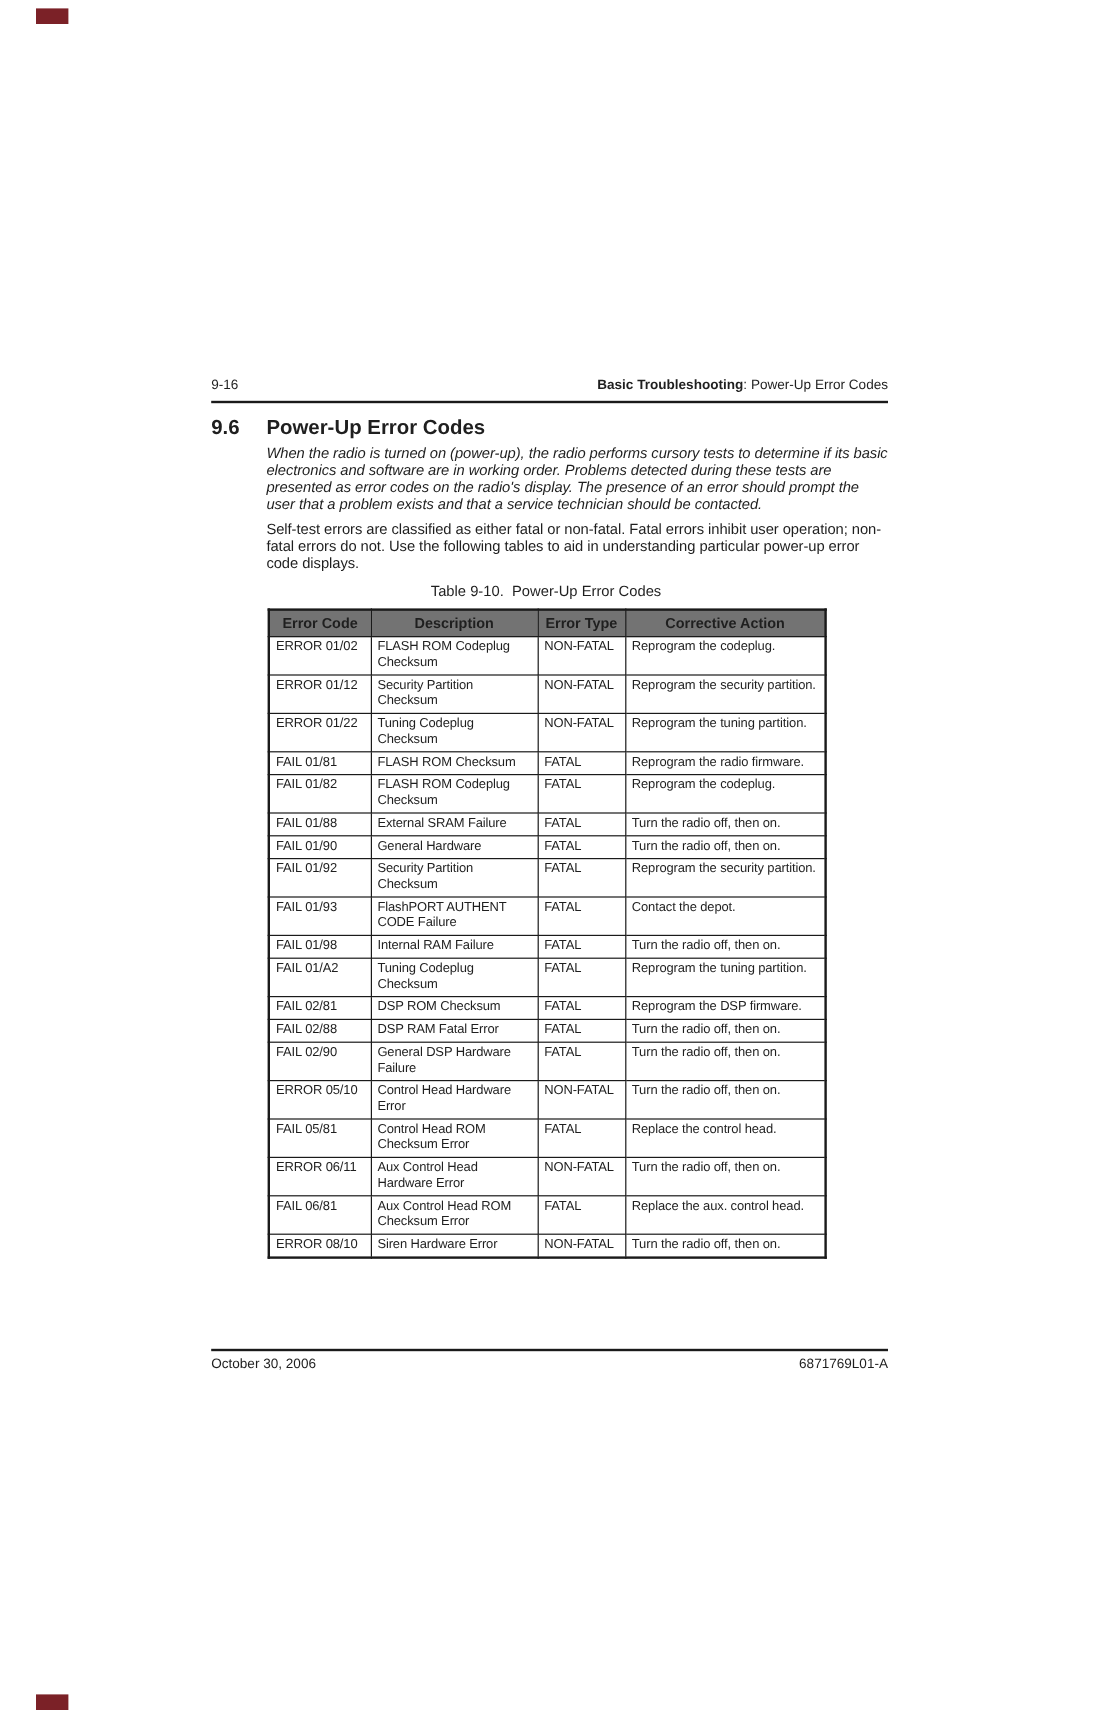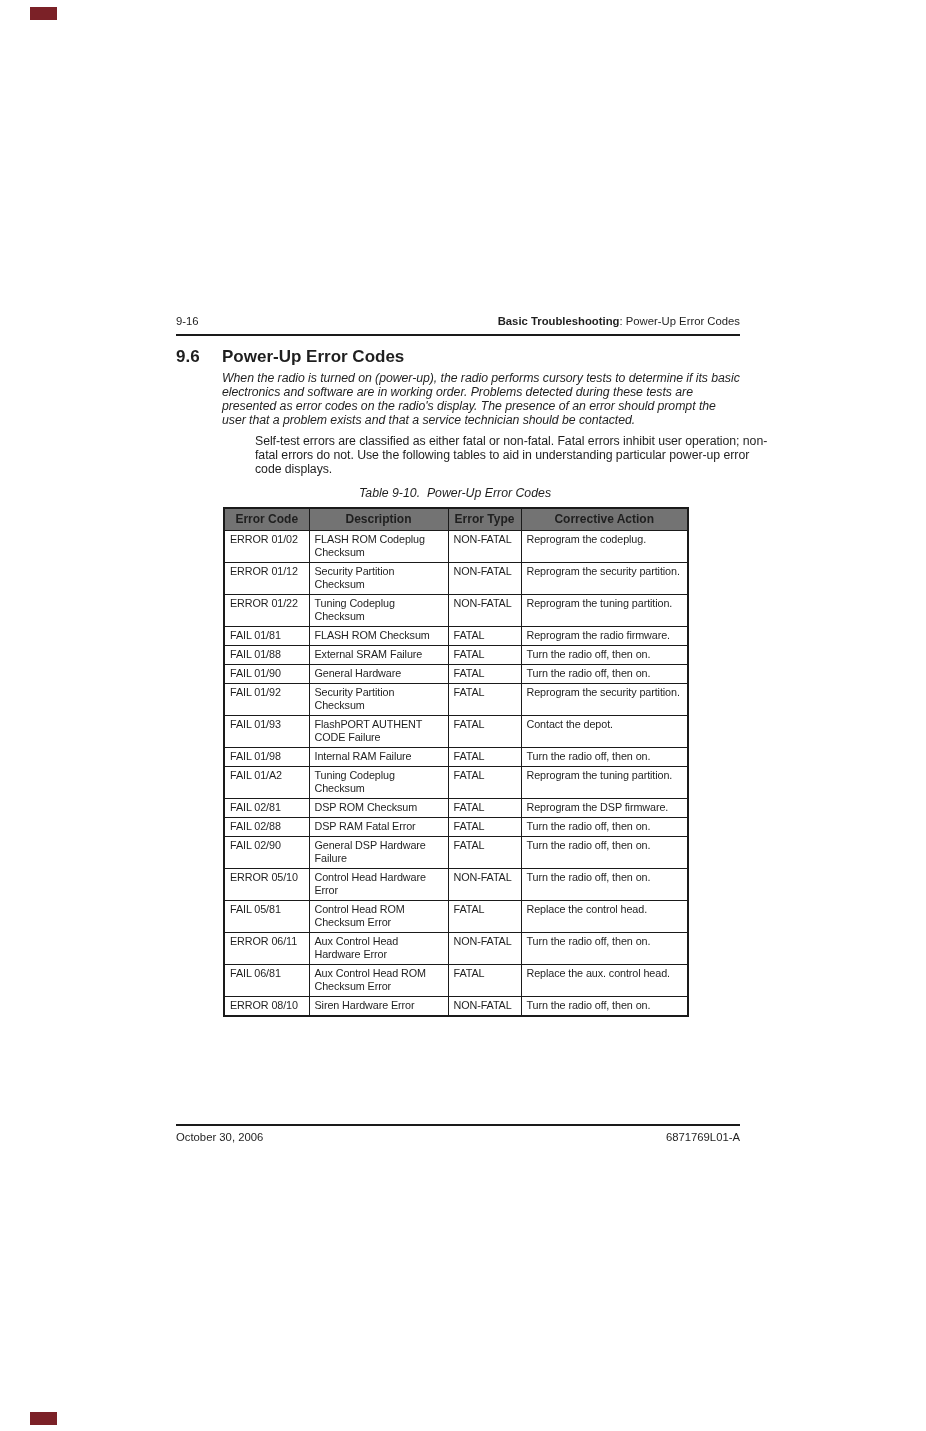--- a/index.html
+++ b/index.html
@@ -58,29 +58,28 @@
   .body-para {
     position: absolute;
     left: 222px;
     width: 518px;
     margin: 0;
     font-size: 12.3px;
     line-height: 14px;
     letter-spacing: -0.05px;
   }
   .p1 { top: 371px; font-style: italic; }
-  .p2 { top: 434px; margin-left: 33px; }
+  .p2 { top: 434px; }
 
   .table-caption {
     position: absolute;
     left: 223px;
     top: 486px;
     width: 464px;
     text-align: center;
-    font-style: italic;
     font-size: 12.3px;
   }
 
   table.error-table {
     position: absolute;
     left: 223px;
     top: 507px;
     width: 464px;
     border-collapse: collapse;
     table-layout: fixed;
@@ -182,20 +181,27 @@
           <td>NON-FATAL</td>
           <td>Reprogram the tuning partition.</td>
         </tr>
         <tr>
           <td>FAIL 01/81</td>
           <td>FLASH ROM Checksum</td>
           <td>FATAL</td>
           <td>Reprogram the radio firmware.</td>
         </tr>
         <tr>
+          <td>FAIL 01/82</td>
+          <td>FLASH ROM Codeplug
+Checksum</td>
+          <td>FATAL</td>
+          <td>Reprogram the codeplug.</td>
+        </tr>
+        <tr>
           <td>FAIL 01/88</td>
           <td>External SRAM Failure</td>
           <td>FATAL</td>
           <td>Turn the radio off, then on.</td>
         </tr>
         <tr>
           <td>FAIL 01/90</td>
           <td>General Hardware</td>
           <td>FATAL</td>
           <td>Turn the radio off, then on.</td>

